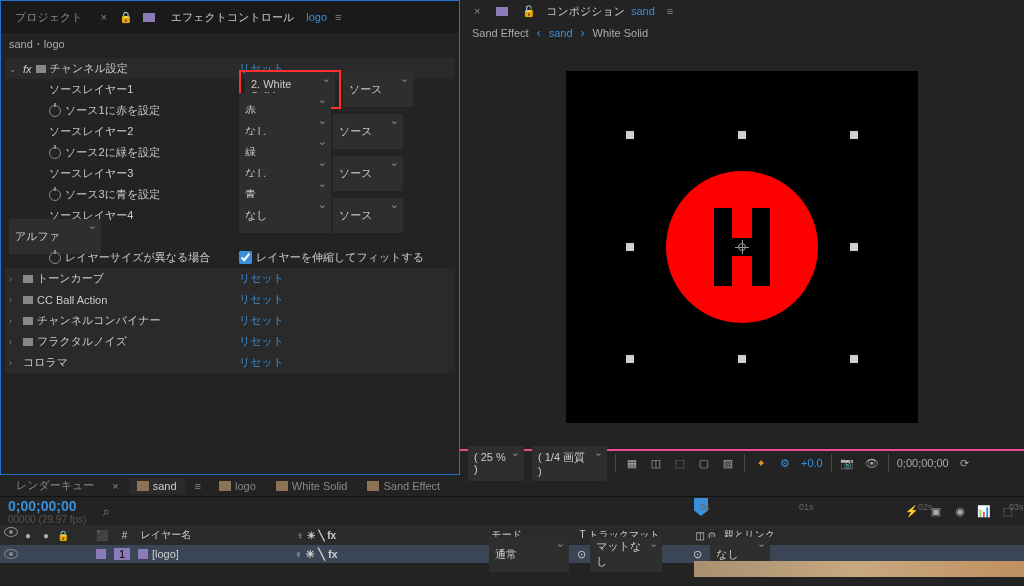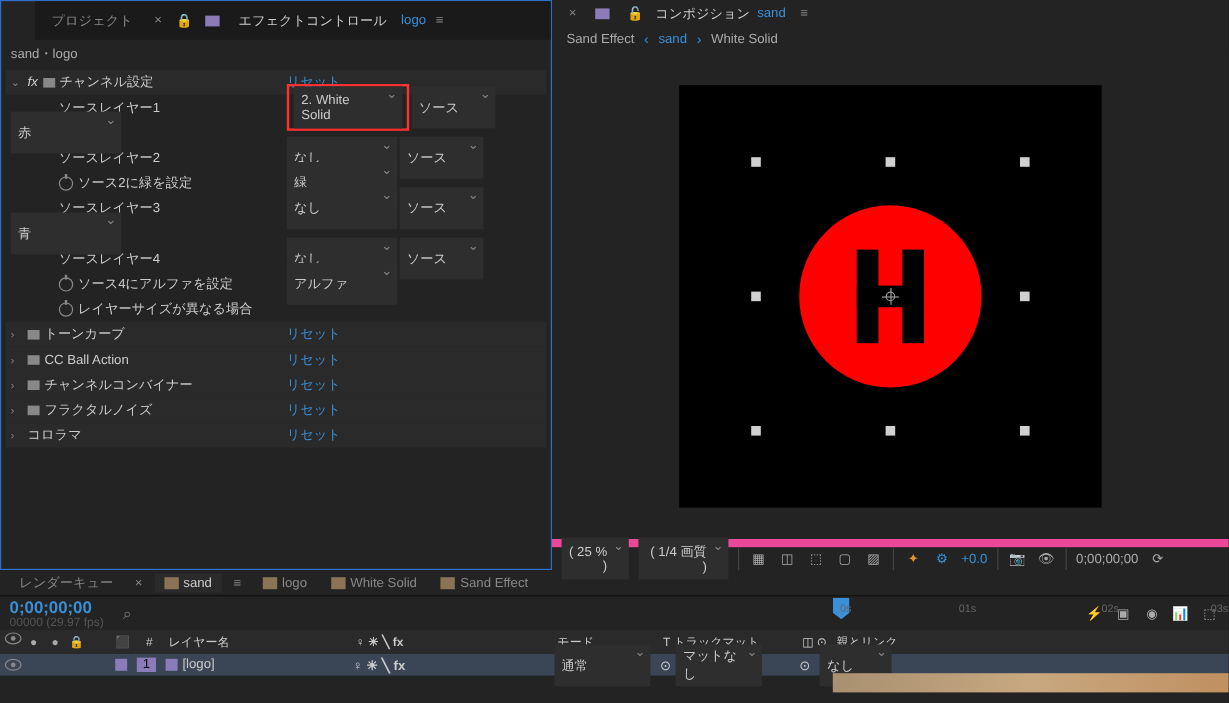--- a/index.html
+++ b/index.html
@@ -2,21 +2,21 @@
 <html><head>
   <meta charset="utf-8">
   <style>
     * { margin: 0; padding: 0; box-sizing: border-box; font-family: "Meiryo", "Hiragino Sans", sans-serif; }
     body { background: #1e1e1e; color: #ccc; font-size: 11px; width: 1024px; height: 586px; overflow: hidden; position: relative; }
     
     .top-section { display: flex; height: 475px; }
     .left-panel { width: 460px; border: 1px solid #2a6fc8; background: #232323; display: flex; flex-direction: column; }
     .right-panel { flex: 1; background: #232323; display: flex; flex-direction: column; }
     
-    .tab-bar { display: flex; align-items: center; height: 22px; background: #1a1a1a; padding: 16px 4px; gap: 2px; margin-left: 28px; }
+    .tab-bar { display: flex; align-items: center; height: 22px; background: #1a1a1a; padding: 16px 4px; gap: 2px; }
     .tab { padding: 3px 10px; color: #888; cursor: pointer; }
     .tab.active { color: #ccc; }
     .tab-close { color: #888; padding: 0 6px; cursor: pointer; }
     .lock-icon { color: #888; padding: 0 4px; }
     .box-icon { width: 12px; height: 9px; background: #8b7bb8; display: inline-block; margin: 0 4px; }
     .blue-link { color: #3a8fd8; }
     .menu-icon { color: #888; padding: 0 6px; }
     
     .breadcrumb { padding: 4px 8px; color: #aaa; }
     
@@ -53,21 +53,21 @@
     .logo-h::before, .logo-h::after { content: ''; position: absolute; width: 18px; height: 78px; background: #000; }
     .logo-h::before { left: 0; }
     .logo-h::after { right: 0; }
     .logo-bar { position: absolute; width: 56px; height: 18px; background: #000; top: 30px; }
     .anchor { position: absolute; top: 50%; left: 50%; transform: translate(-50%, -50%); width: 14px; height: 14px; }
     .anchor::before, .anchor::after { content: ''; position: absolute; background: #999; }
     .anchor::before { width: 14px; height: 1px; top: 7px; }
     .anchor::after { width: 1px; height: 14px; left: 7px; }
     .anchor-ring { position: absolute; width: 8px; height: 8px; border: 1px solid #999; border-radius: 50%; top: 3px; left: 3px; }
     
-    .viewer-toolbar { display: flex; align-items: center; height: 26px; padding: 0 8px; gap: 8px; color: #aaa; border-top: 7px solid #ec4899; text-align: right; }
+    .viewer-toolbar { display: flex; align-items: center; height: 26px; padding: 0 8px; gap: 8px; color: #aaa; border-top: 2px solid #ec4899; }
     .tb-btn { width: 16px; height: 16px; display: inline-flex; align-items: center; justify-content: center; cursor: pointer; color: #aaa; }
     .tb-sep { width: 1px; height: 18px; background: #444; }
     .colorful { color: #e89030; }
     .gear { color: #3a8fd8; }
     
     .bottom-section { height: 111px; background: #232323; display: flex; flex-direction: column; }
     .comp-tabs { display: flex; align-items: center; height: 22px; padding: 0 8px; gap: 4px; border-bottom: 1px solid #111; }
     .comp-tab { display: flex; align-items: center; gap: 4px; padding: 2px 8px; color: #888; cursor: pointer; }
     .comp-tab.active { color: #ccc; background: #2a2a2a; }
     .folder-icon { width: 12px; height: 10px; background: #8b7355; display: inline-block; }
@@ -78,21 +78,21 @@
     .search-input { background: transparent; border: none; color: #ccc; padding: 2px 4px; width: 80px; outline: none; }
     .tl-icons { margin-left: auto; display: flex; gap: 8px; }
     
     .layer-header { display: flex; align-items: center; height: 20px; background: #2a2a2a; padding: 0 4px; gap: 8px; font-size: 10px; }
     .col-icons { display: flex; gap: 2px; width: 84px; }
     .eye { width: 14px; height: 10px; border: 1px solid #888; border-radius: 50%; display: inline-block; position: relative; }
     .eye::after { content: ''; width: 4px; height: 4px; background: #888; border-radius: 50%; position: absolute; top: 2px; left: 4px; }
     .col-num { width: 16px; text-align: center; }
     .col-name { width: 148px; }
     .col-mode-hdr { width: 160px; font-weight: bold; }
-    .col-mode { width: 80px; }
+    .col-mode { width: 80px; margin-left: 27px; }
     .col-matte { width: 108px; }
     .col-parent { flex: 1; }
     
     .layer-row { display: flex; align-items: center; height: 18px; padding: 0 4px; gap: 8px; background: #3a4556; }
     .layer-row.selected { background: #3a4556; }
     .layer-num { width: 16px; text-align: center; background: #8b7bb8; color: #000; }
     .layer-name-box { display: flex; align-items: center; gap: 4px; width: 148px; }
     .sm-square { width: 10px; height: 10px; background: #8b7bb8; }
     
     .timeline-ruler { position: absolute; top: 498px; left: 694px; right: 0; height: 18px; display: flex; align-items: center; }
@@ -138,20 +138,24 @@
           </div>
         <div class="prop-controls">
           <span class="highlighted">
             <span class="dropdown w3">2. White Solid</span>
           </span>
           <span class="dropdown w2">ソース</span>
         </div>
       </div>
 
       <div class="prop-row">
+        <div class="prop-label indent2">
+            <span class="stopwatch"></span>
+            <span>ソース1に赤を設定</span>
+          </div>
         <div class="prop-controls">
             <span class="dropdown w1">赤</span>
           </div>
       </div>
 
       <div class="prop-row">
         <div class="prop-label indent2">
             <span>ソースレイヤー2</span>
           </div>
         <div class="prop-controls">
@@ -174,50 +178,56 @@
         <div class="prop-label indent2">
             <span>ソースレイヤー3</span>
           </div>
         <div class="prop-controls">
           <span class="dropdown w1">なし</span>
           <span class="dropdown w2">ソース</span>
         </div>
       </div>
 
       <div class="prop-row">
+        <div class="prop-label indent2">
+            <span class="stopwatch"></span>
+            <span>ソース3に青を設定</span>
+          </div>
         <div class="prop-controls">
             <span class="dropdown w1">青</span>
           </div>
       </div>
 
       <div class="prop-row">
         <div class="prop-label indent2">
             <span>ソースレイヤー4</span>
           </div>
         <div class="prop-controls">
           <span class="dropdown w1">なし</span>
           <span class="dropdown w2">ソース</span>
         </div>
       </div>
 
       <div class="prop-row">
-        <div class="prop-label indent2">
-            <span class="stopwatch"></span>
-            <span>ソース4にアルファを設定</span>
-          </div>
         <div class="prop-controls">
             <span class="dropdown w1">アルファ</span>
           </div>
       </div>
 
       <div class="prop-row">
         <div class="prop-label indent2">
             <span class="stopwatch"></span>
             <span>レイヤーサイズが異なる場合</span>
           </div>
+        <div class="prop-controls">
+          <label class="checkbox-wrap">
+            <input type="checkbox" checked="" style="">
+            <span>レイヤーを伸縮してフィットする</span>
+          </label>
+        </div>
       </div>
 
       <div class="prop-row header">
         <div class="prop-label">
             <span class="chevron">›</span>
             <span class="box-sm"></span>
             <span>トーンカーブ</span>
           </div>
         <div class="prop-controls">
             <span class="reset-link">リセット</span>

